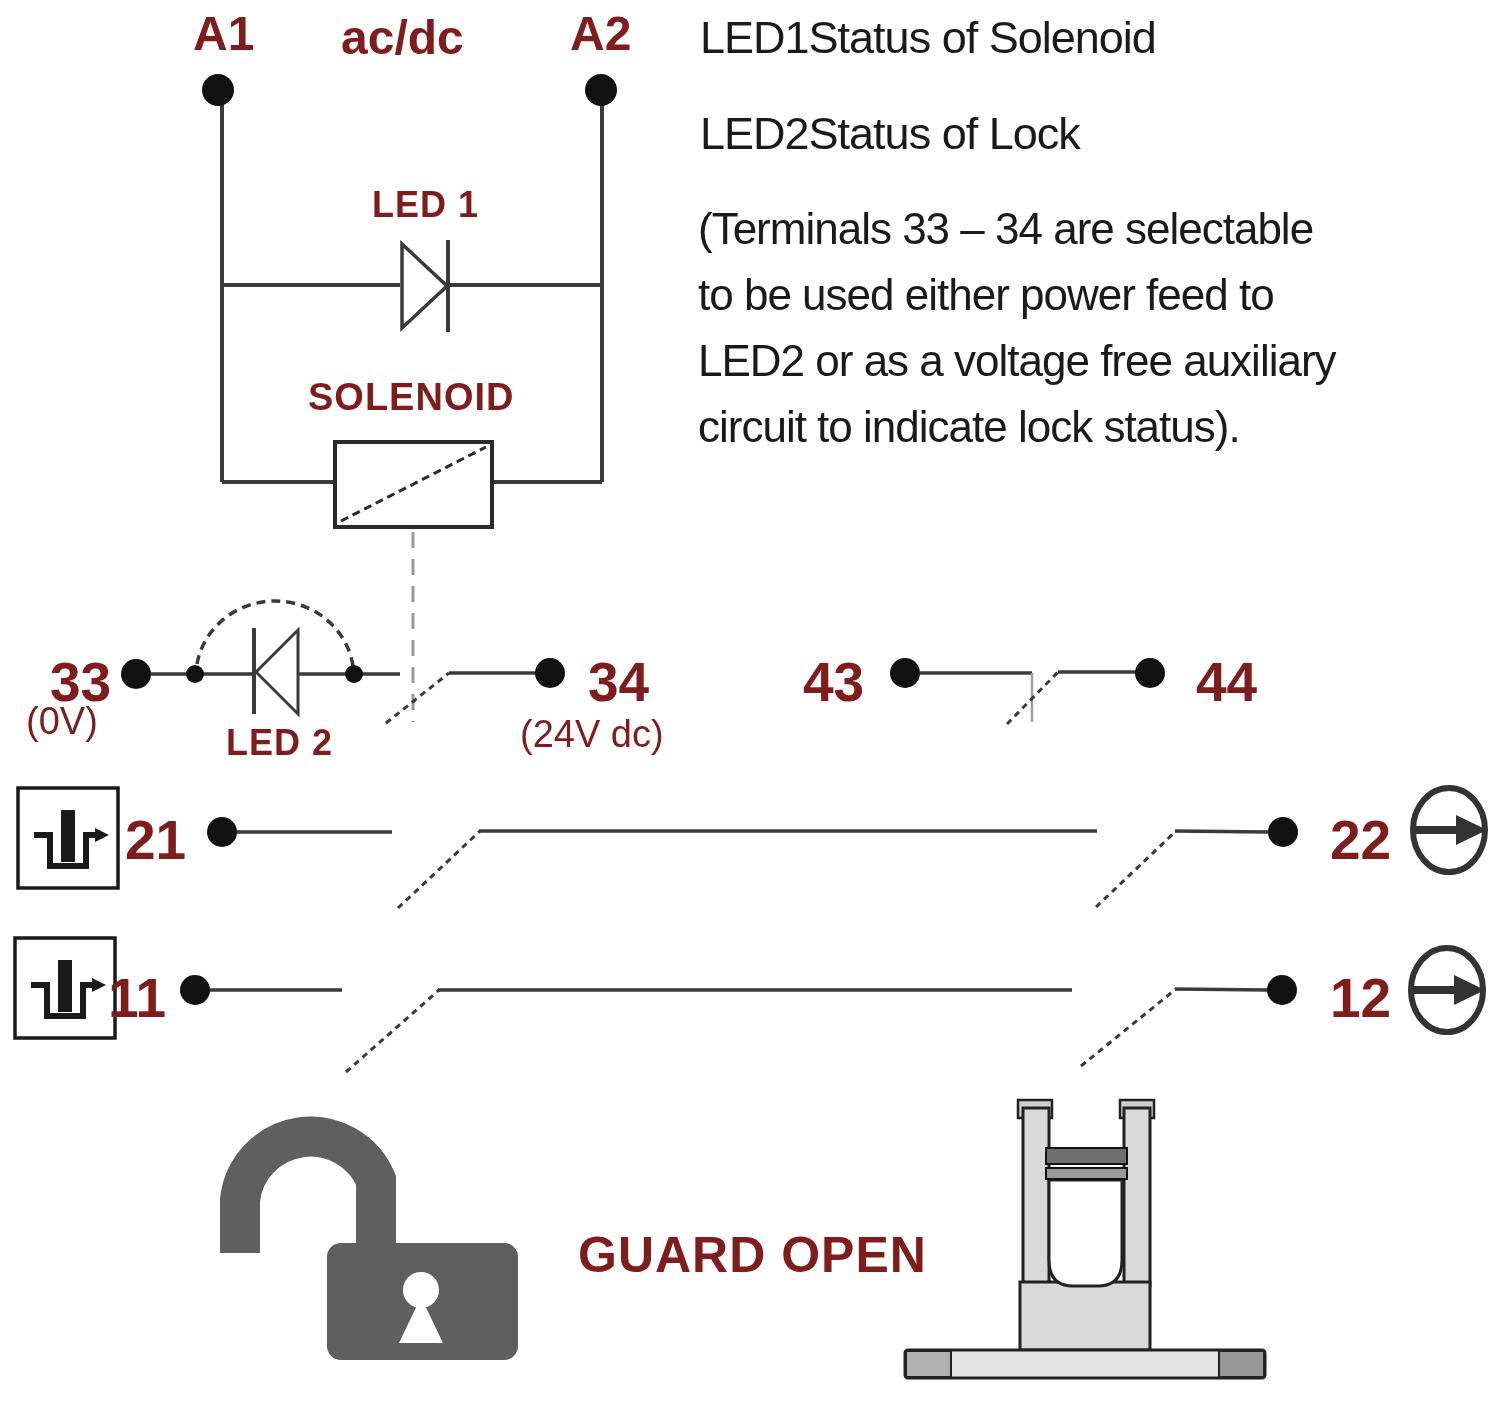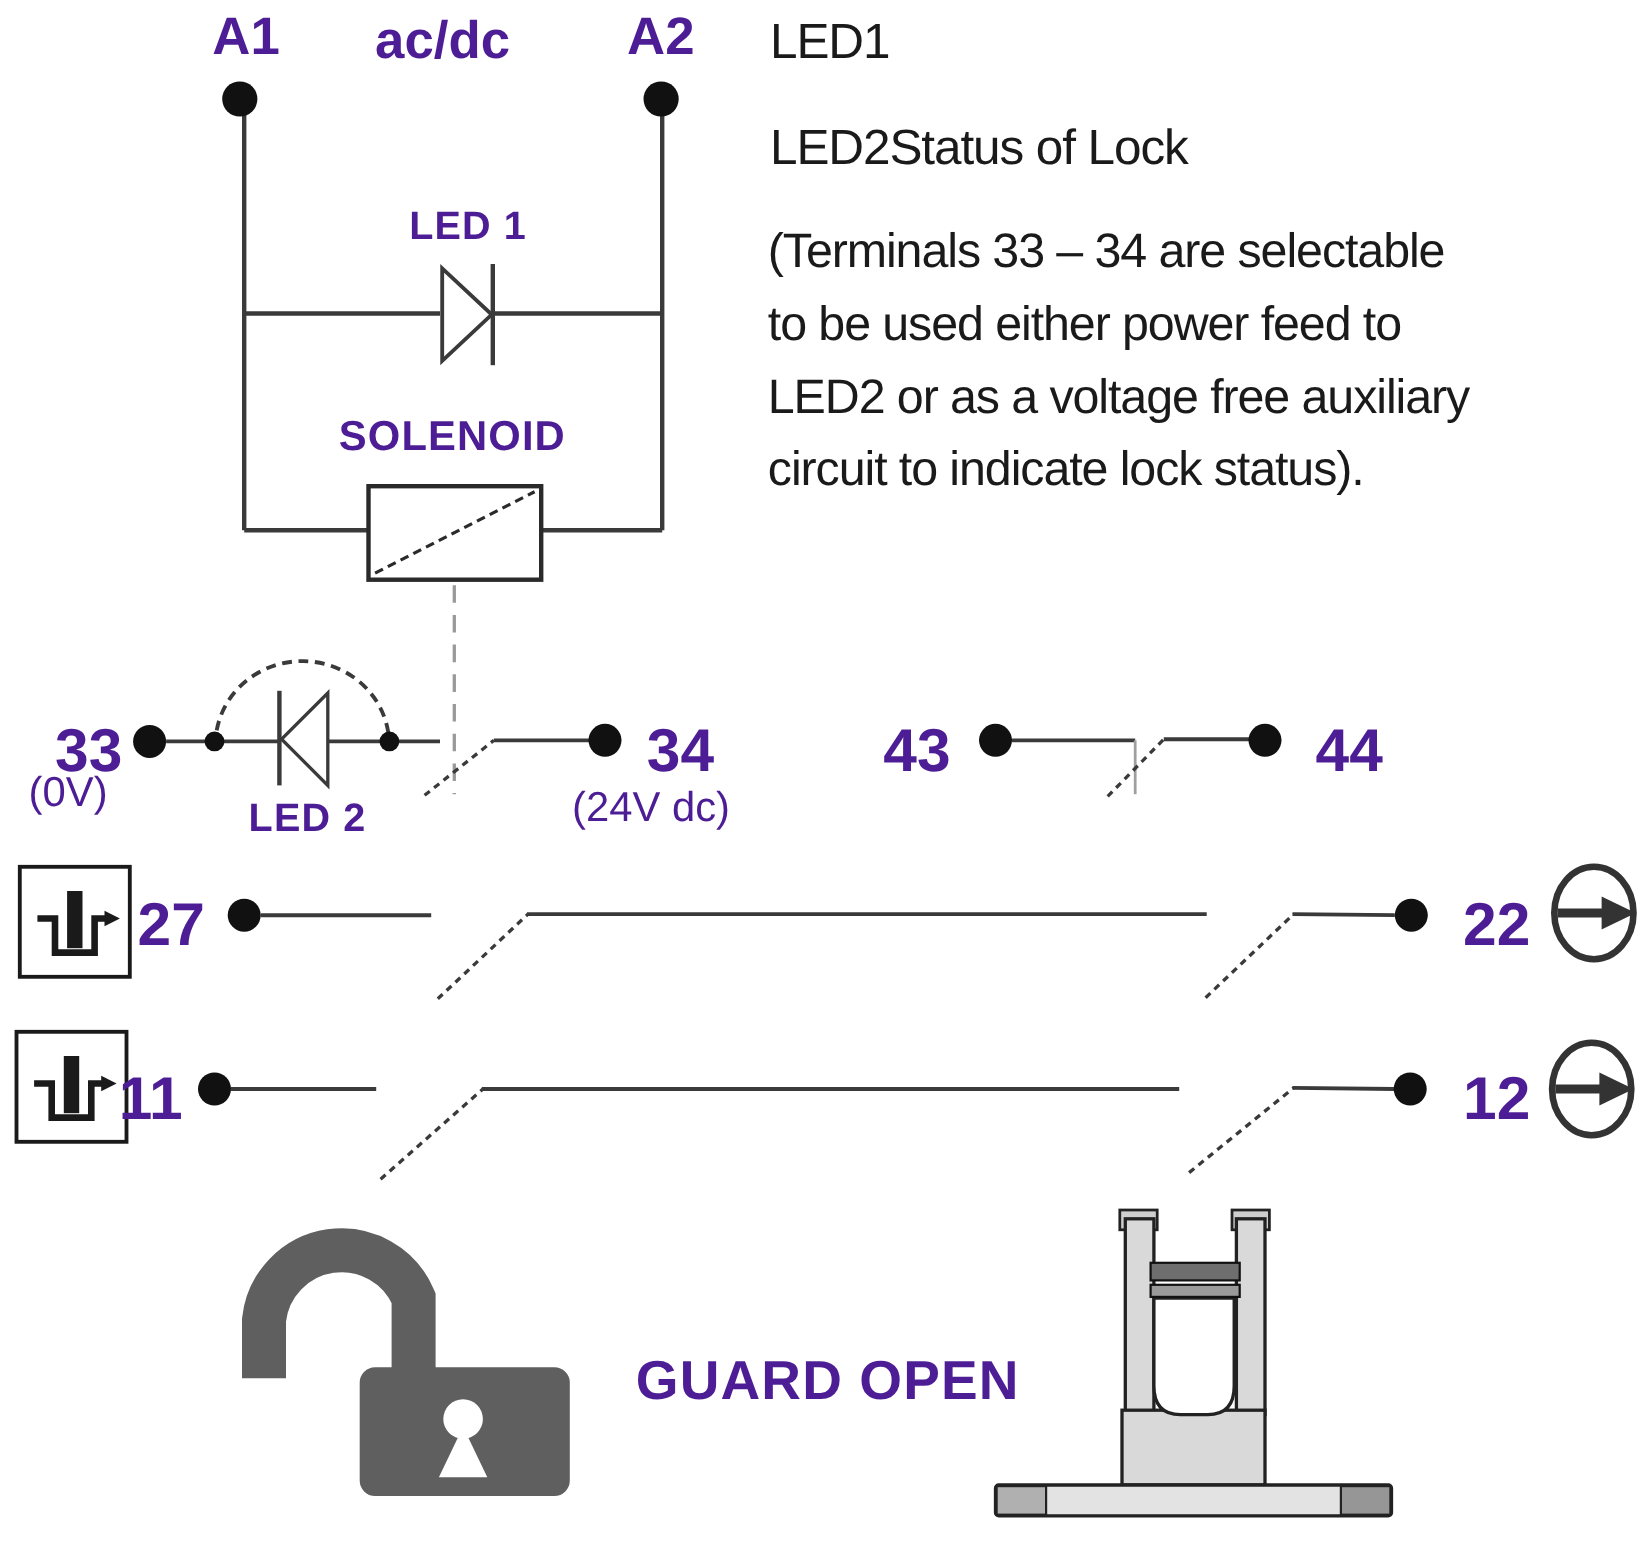--- a/index.html
+++ b/index.html
@@ -1,20 +1,20 @@
 <!DOCTYPE html>
 <html><head>
 <meta charset="utf-8">
 <style>
   html,body{margin:0;padding:0;background:#ffffff;}
   #canvas{
     position:relative;width:1500px;height:1407px;background:#ffffff;
     font-family:"Liberation Sans", sans-serif;color:#1a1a1a;overflow:hidden;
   }
-  .lbl{position:absolute;white-space:nowrap;color:#4c1d95;}
+  .lbl{position:absolute;white-space:nowrap;color:#7f1d1d;}
   .term{font-size:55px;font-weight:bold;}
   .sub{font-size:38px;font-weight:normal;}
   .toplbl{font-size:48px;font-weight:bold;}
   .complbl{font-size:36px;font-weight:bold;letter-spacing:1px;}
   .sollbl{font-size:38px;font-weight:bold;letter-spacing:1px;}
   .legend-line{position:absolute;left:700px;display:flex;font-size:45px;letter-spacing:-1px;}
   .note{position:absolute;left:698px;top:196px;font-size:44px;line-height:66px;letter-spacing:-1px;}
   .guard{font-size:50px;font-weight:bold;letter-spacing:1px;}
   svg{position:absolute;left:0;top:0;}
 </style>
@@ -146,40 +146,41 @@
 
   <div class="lbl toplbl" style="left:193px;top:6px;">A1</div>
   <div class="lbl toplbl" style="left:341px;top:10px;">ac/dc</div>
   <div class="lbl toplbl" style="left:570px;top:6px;">A2</div>
 
   <div class="lbl complbl" style="left:356px;top:184px;margin-left:16px;">LED 1</div>
   <div class="lbl sollbl" style="left:308px;top:376px;">SOLENOID</div>
 
   <div class="legend-line" style="top:12px;">
     <span>LED1</span>
+    <span>Status of Solenoid</span>
   </div>
   <div class="legend-line" style="top:108px;">
     <span>LED2</span>
     <span>Status of Lock</span>
   </div>
   <div class="note">
     <div>(Terminals 33 – 34 are selectable</div>
     <div>to be used either power feed to</div>
     <div>LED2 or as a voltage free auxiliary</div>
     <div>circuit to indicate lock status).</div>
   </div>
 
   <div class="lbl term" style="left:50px;top:650px;">33</div>
   <div class="lbl sub" style="left:26px;top:700px;">(0V)</div>
   <div class="lbl complbl" style="left:226px;top:722px;text-align:center;">LED 2</div>
   <div class="lbl term" style="left:588px;top:650px;">34</div>
   <div class="lbl sub" style="left:520px;top:702px;margin-top:11px;">(24V dc)</div>
   <div class="lbl term" style="left:803px;top:650px;">43</div>
   <div class="lbl term" style="left:1196px;top:650px;">44</div>
 
-  <div class="lbl term" style="left:125px;top:808px;">27</div>
+  <div class="lbl term" style="left:125px;top:808px;">21</div>
   <div class="lbl term" style="left:1330px;top:808px;">22</div>
   <div class="lbl term" style="left:108px;top:966px;">11</div>
   <div class="lbl term" style="left:1330px;top:966px;">12</div>
 
   <div class="lbl guard" style="left:578px;top:1226px;">GUARD OPEN</div>
 
 </div>
 
 </body></html>

